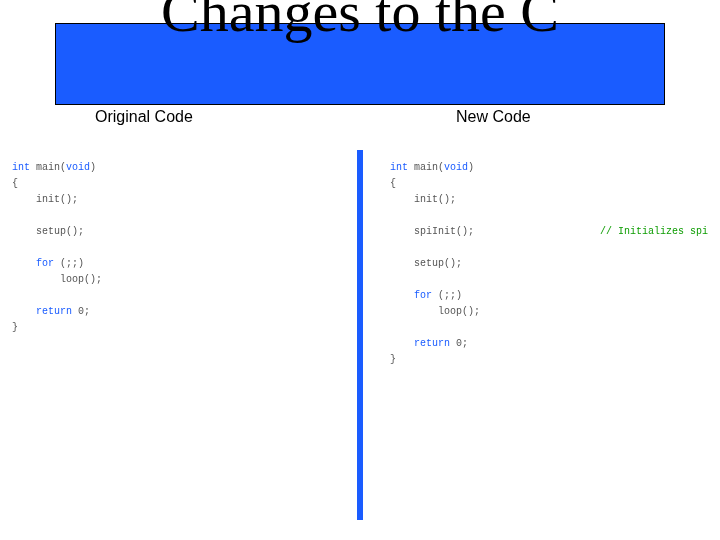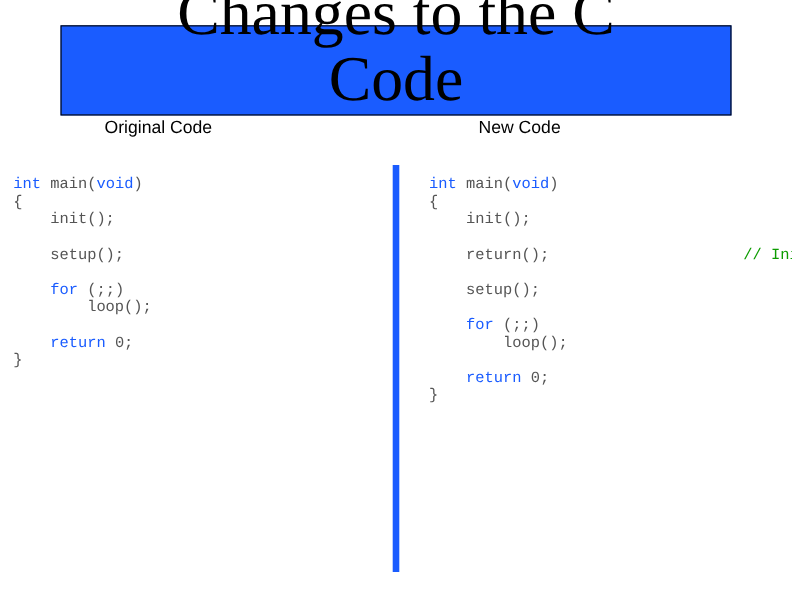--- a/index.html
+++ b/index.html
@@ -39,51 +39,50 @@
     display: block;
   }
   .subhead {
     position: absolute;
     top: 108px;
     font-size: 16px;
     font-family: Arial, Helvetica, sans-serif;
     color: #000;
   }
   .subhead.left { left: 95px; }
-  .subhead.right { left: 435px; }
+  .subhead.right { left: 456px; }
   .divider {
     position: absolute;
     left: 357px;
     top: 150px;
     width: 6px;
     height: 370px;
     background: #1a5cff;
   }
   pre.code {
     position: absolute;
     margin: 0;
     font-family: "Courier New", Courier, monospace;
-    font-size: 14px;
+    font-size: 10px;
     line-height: 16px;
     white-space: pre;
     color: #555;
   }
   pre.code.left { left: 12px; top: 160px; }
   pre.code.right { left: 390px; top: 160px; }
   .kw   { color: #1a5cff; }
   .cmt  { color: #0c9c00; }
 </style>
 </head>
 <body>
 
 <div class="title-bar"></div>
 
 <div class="title-text">
   <span class="title-line">Changes to the C</span>
-  <span class="title-line">Code</span>
 </div>
 
 <div class="subhead left">Original Code</div>
 <div class="subhead right">New Code</div>
 
 <div class="divider"></div>
 
 <pre class="code left"><span class="kw">int</span><span> main(</span><span class="kw">void</span><span>)</span>
 <span>{</span>
     <span>init();</span>
@@ -93,21 +92,21 @@
     <span class="kw">for</span><span> (;;)</span>
         <span>loop();</span>
 
     <span class="kw">return</span><span> 0;</span>
 <span>}</span></pre>
 
 <pre class="code right"><span class="kw">int</span><span> main(</span><span class="kw">void</span><span>)</span>
 <span>{</span>
     <span>init();</span>
 
-    <span>return();</span>                     <span class="cmt">// Initializes spi</span>
+    <span>spiInit();</span>                     <span class="cmt">// Initializes spi</span>
 
     <span>setup();</span>
 
     <span class="kw">for</span><span> (;;)</span>
         <span>loop();</span>
 
     <span class="kw">return</span><span> 0;</span>
 <span>}</span></pre>
 
 </body></html>

